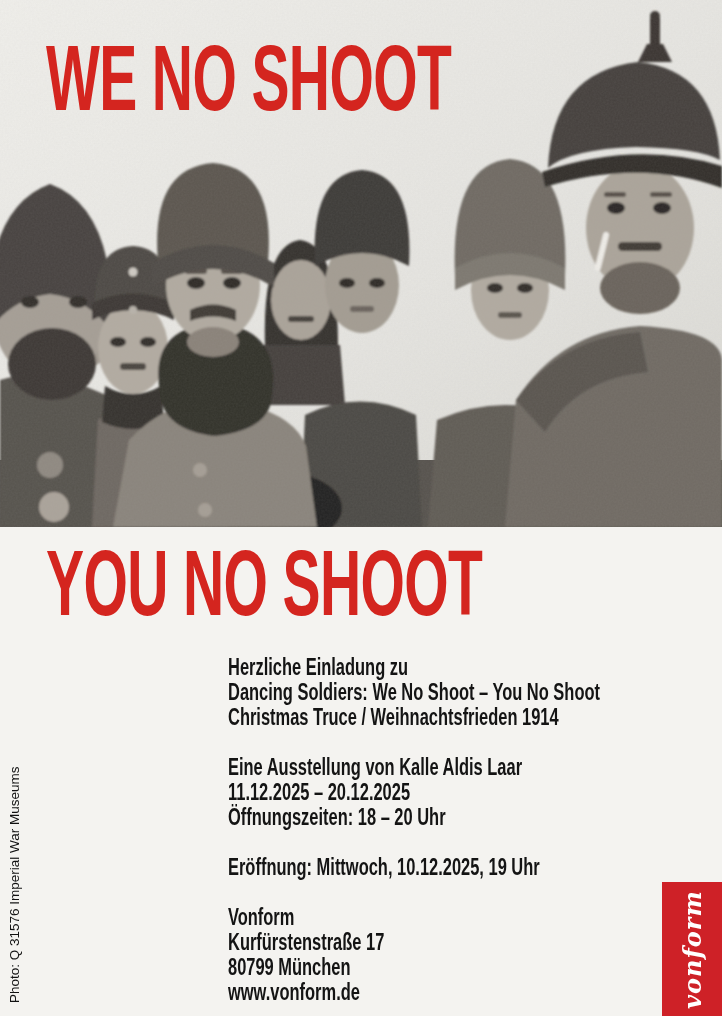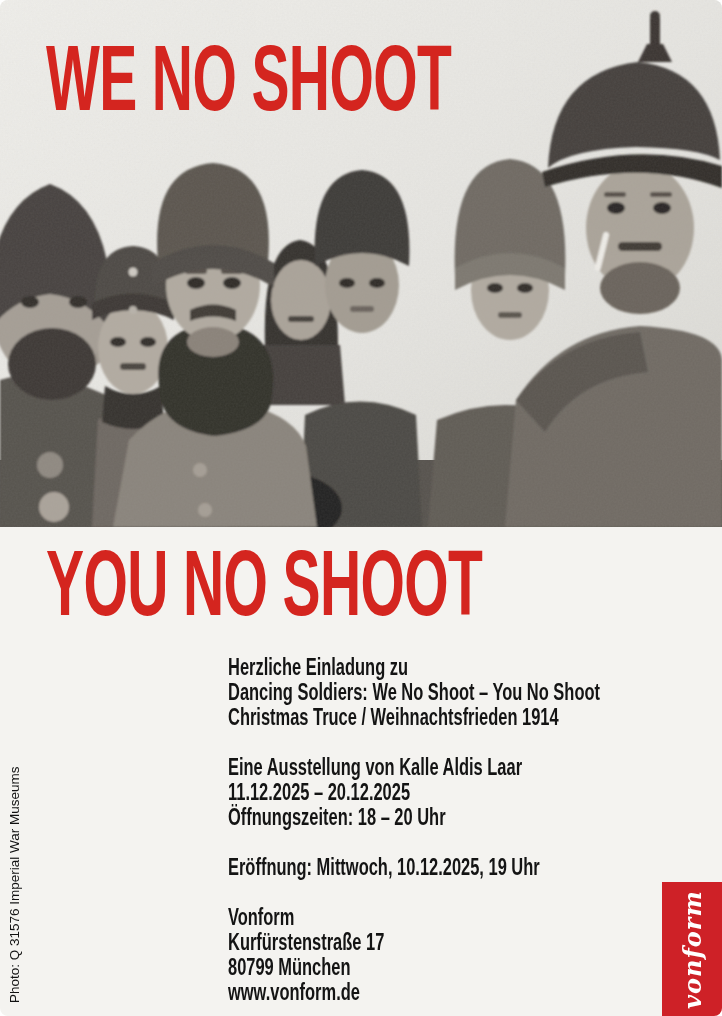--- a/index.html
+++ b/index.html
@@ -3,21 +3,20 @@
 <meta charset="utf-8">
 <style>
   html, body { margin: 0; padding: 0; background: #ffffff; }
   .poster {
     position: relative;
     width: 722px;
     height: 1016px;
     background: #f4f3f0;
     overflow: hidden;
     font-family: "Liberation Sans", sans-serif;
-    border-radius: 8px;
   }
   .photo {
     position: absolute;
     left: 0; top: 0;
     width: 722px; height: 527px;
   }
   .photo svg { display: block; }
   .headline {
     position: absolute;
     margin: 0;

